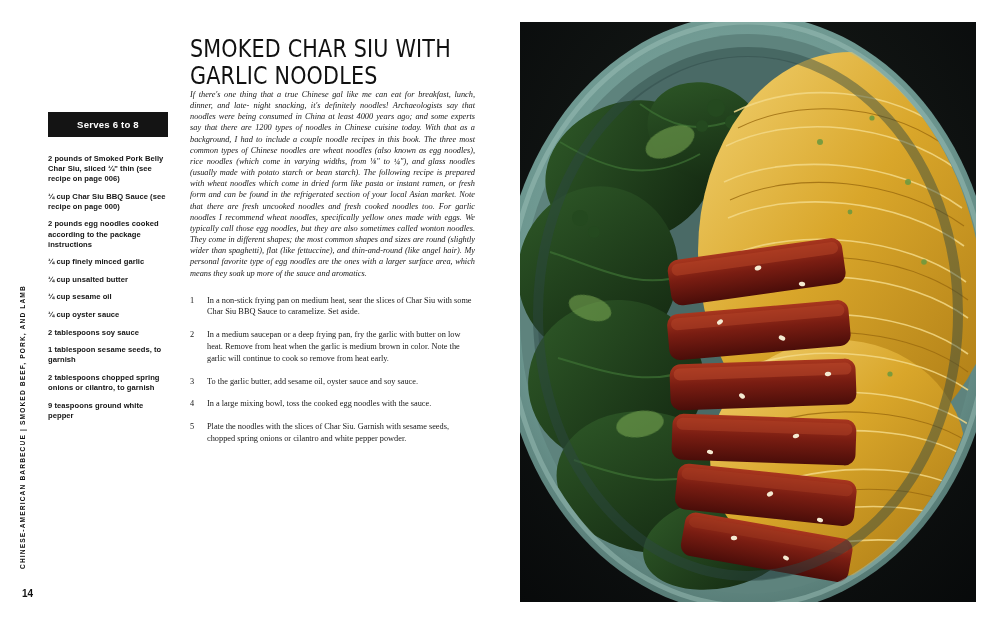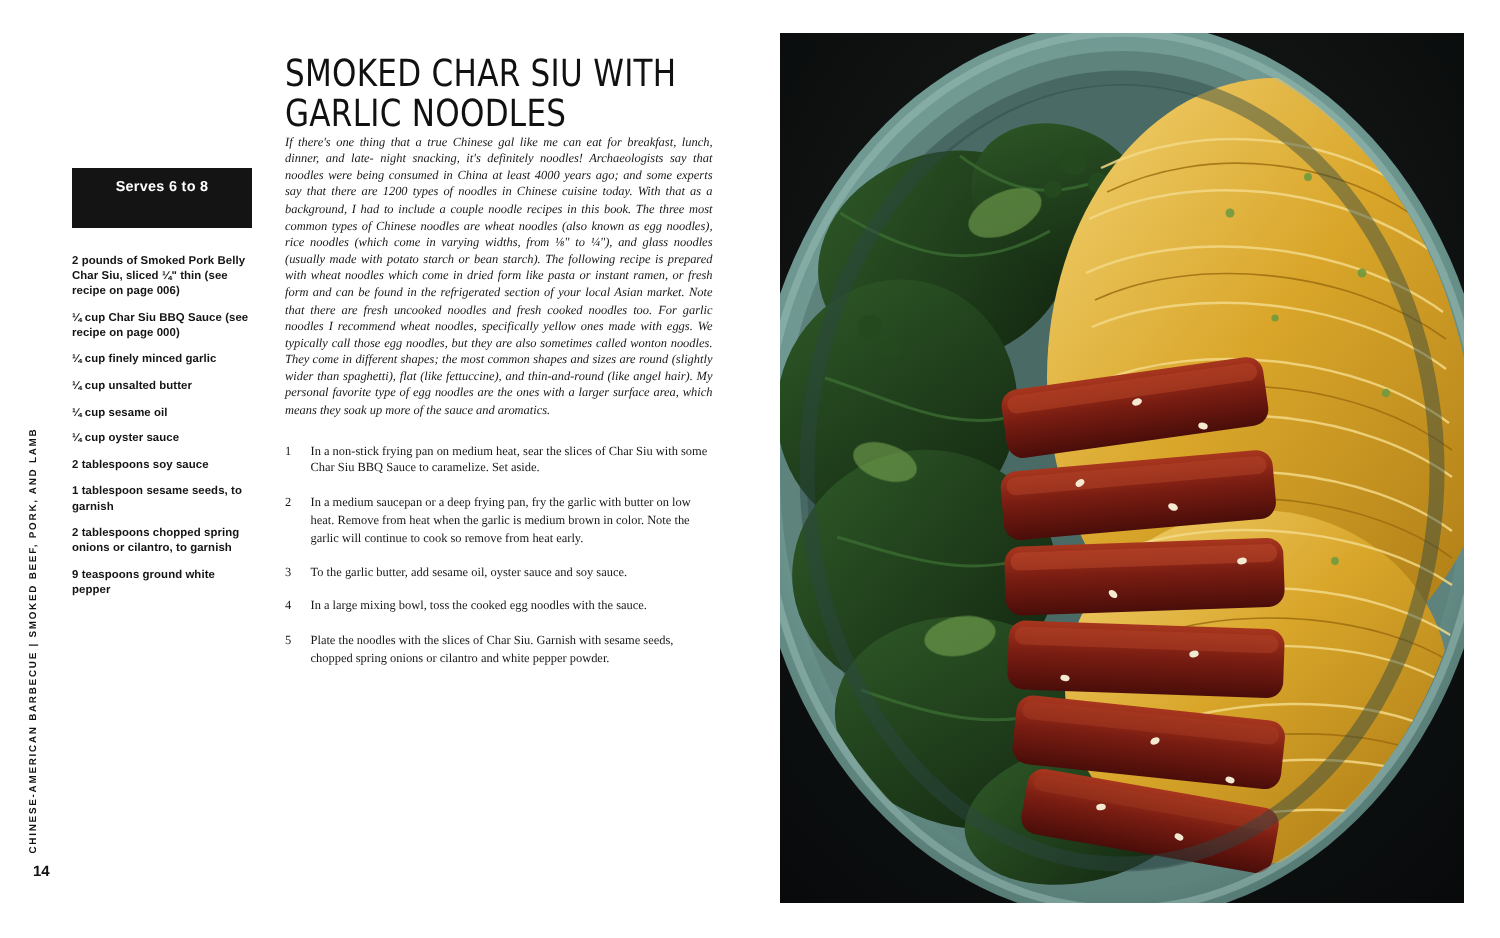--- a/index.html
+++ b/index.html
@@ -33,42 +33,42 @@
     font-size: 6.6px;
     letter-spacing: 1.15px;
     font-weight: 700;
     color: #111;
     font-family: "Liberation Sans", sans-serif;
   }
 
   .folio {
     position: absolute;
     left: 22px;
-    top: 576px;
+    top: 588px;
     font-size: 10px;
     font-weight: 700;
     color: #111;
   }
 
   
   .ingredients-col {
     position: absolute;
     left: 48px;
     top: 112px;
     width: 120px;
   }
 
   .serves-banner {
     background: #141414;
     color: #ffffff;
     font-size: 9.6px;
     font-weight: 700;
     letter-spacing: .2px;
     text-align: center;
-    padding: 7px 4px 22px;
+    padding: 7px 4px 7px;
     margin-bottom: 17px;
   }
 
   .ingredient {
     font-size: 7.6px;
     line-height: 1.33;
     font-weight: 700;
     color: #141414;
     margin-bottom: 7.5px;
     letter-spacing: .05px;
@@ -145,20 +145,21 @@
 
   <div class="side-running">CHINESE-AMERICAN BARBECUE  |  SMOKED BEEF, PORK, AND LAMB</div>
 
   <div class="folio">14</div>
 
   <div class="ingredients-col">
     <div class="serves-banner">Serves 6 to 8</div>
 
     <div class="ingredient">2 pounds of Smoked Pork Belly Char Siu, sliced ¼" thin (see recipe on page 006)</div>
     <div class="ingredient">¼ cup Char Siu BBQ Sauce (see recipe on page 000)</div>
+    <div class="ingredient">2 pounds egg noodles cooked according to the package instructions</div>
     <div class="ingredient">¼ cup finely minced garlic</div>
     <div class="ingredient">¼ cup unsalted butter</div>
     <div class="ingredient">¼ cup sesame oil</div>
     <div class="ingredient">¼ cup oyster sauce</div>
     <div class="ingredient">2 tablespoons soy sauce</div>
     <div class="ingredient">1 tablespoon sesame seeds, to garnish</div>
     <div class="ingredient">2 tablespoons chopped spring onions or cilantro, to garnish</div>
     <div class="ingredient">9 teaspoons ground white pepper</div>
   </div>
 

